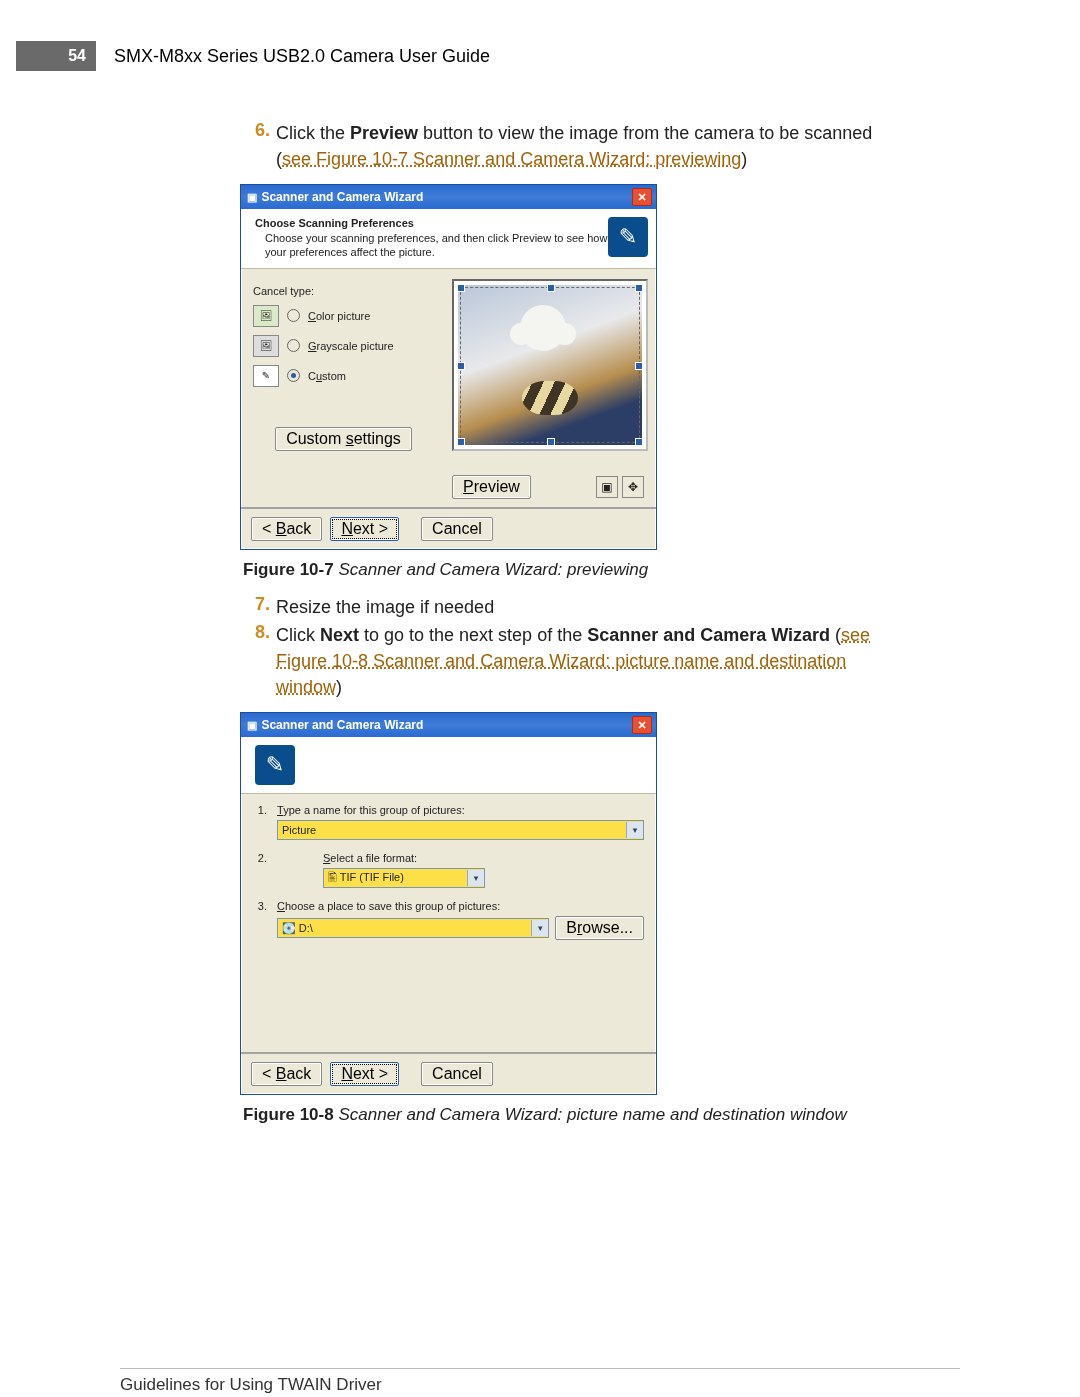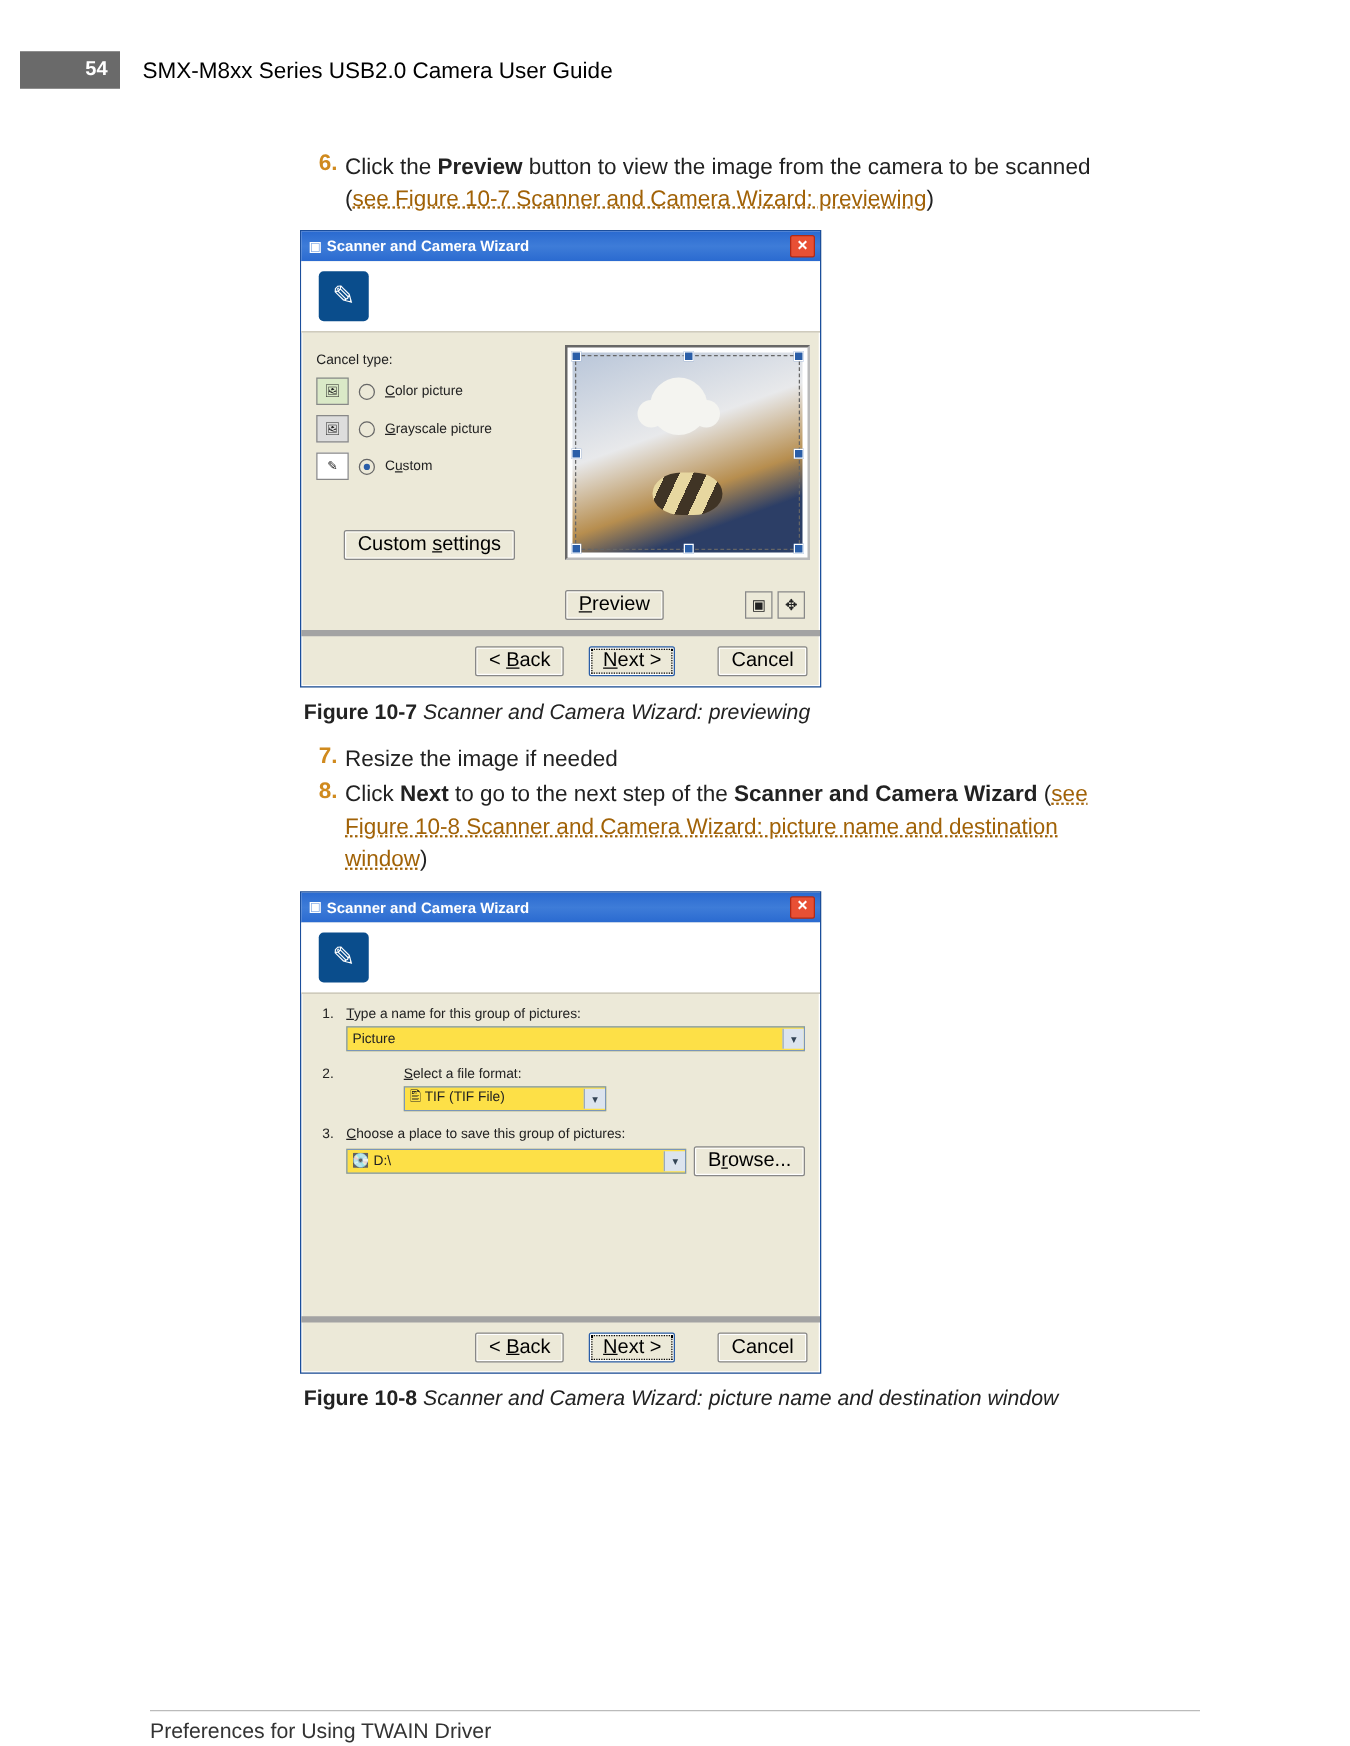--- a/index.html
+++ b/index.html
@@ -140,23 +140,23 @@
     display:flex; align-items:center; justify-content:center; font-size:10px;
   }
   .radio-dot { width:11px; height:11px; border:1px solid #666; border-radius:50%; display:flex; align-items:center; justify-content:center;}
   .radio-dot.sel::after{content:""; width:5px; height:5px; background:#2a5ea8; border-radius:50%;}
   .wz-button {
     border:1px solid #888; background:#ece9d8; padding:2px 10px; font-size:16px;
     border-radius:2px; box-shadow:0 0 0 1px #fff inset;
   }
   .wz-button.focus { border:1px solid #2a5ea8; outline:1px dotted #000; outline-offset:-3px;}
   .wz-footer {
-    border-top:5px solid #a3a3a3;
+    border-top:2px solid #a3a3a3;
     padding:8px 10px;
-    display:flex; justify-content:flex-end; gap:20px;
+    display:flex; justify-content:flex-start; gap:8px;
   }
   .icon-btn {
     width:20px; height:20px; border:1px solid #888; background:#ece9d8;
     display:flex; align-items:center; justify-content:center; font-size:12px;
   }
   .section-lbl { font-size:11px; margin-top:6px;}
   .combo {
     display:flex; border:1px solid #7a96b8; background:#fde047; height:18px; align-items:center;
   }
   .combo .val { flex:1; padding:0 4px; font-size:11px; overflow:hidden;}
@@ -194,20 +194,24 @@
       </div>
     </div>
 
     <div class="wizard">
       <div class="wz-titlebar">
         <span style="margin-right:4px;">▣</span>
         <span class="ttl">Scanner and Camera Wizard</span>
         <div class="wz-close">✕</div>
       </div>
       <div class="wz-header">
+        <div class="wz-header-texts">
+          <div class="wz-header-title">Choose Scanning Preferences</div>
+          <div class="wz-header-sub">Choose your scanning preferences, and then click Preview to see how your preferences affect the picture.</div>
+        </div>
         <div class="wz-header-icon">✎</div>
       </div>
       <div class="wz-body">
         <div class="wz-row">
           <div class="wz-left">
             <div class="section-lbl">Cancel type:</div>
 
             <div class="radio-line">
               <div class="thumb-icon">🖼</div>
               <div class="radio-dot"></div>
@@ -330,14 +334,14 @@
         <button class="wz-button focus"><span class="lbl-ul">N</span>ext &gt;</button>
         <button class="wz-button" style="margin-left:14px;">Cancel</button>
       </div>
     </div>
 
     <div class="caption">
       <strong>Figure 10-8</strong><em>   Scanner and Camera Wizard: picture name and destination window</em>
     </div>
   </div>
 
-  <div class="footer-line">Preferences for Using TWAIN Driver</div>
+  <div class="footer-line">Guidelines for Using TWAIN Driver</div>
 </div>
 
 </body></html>

